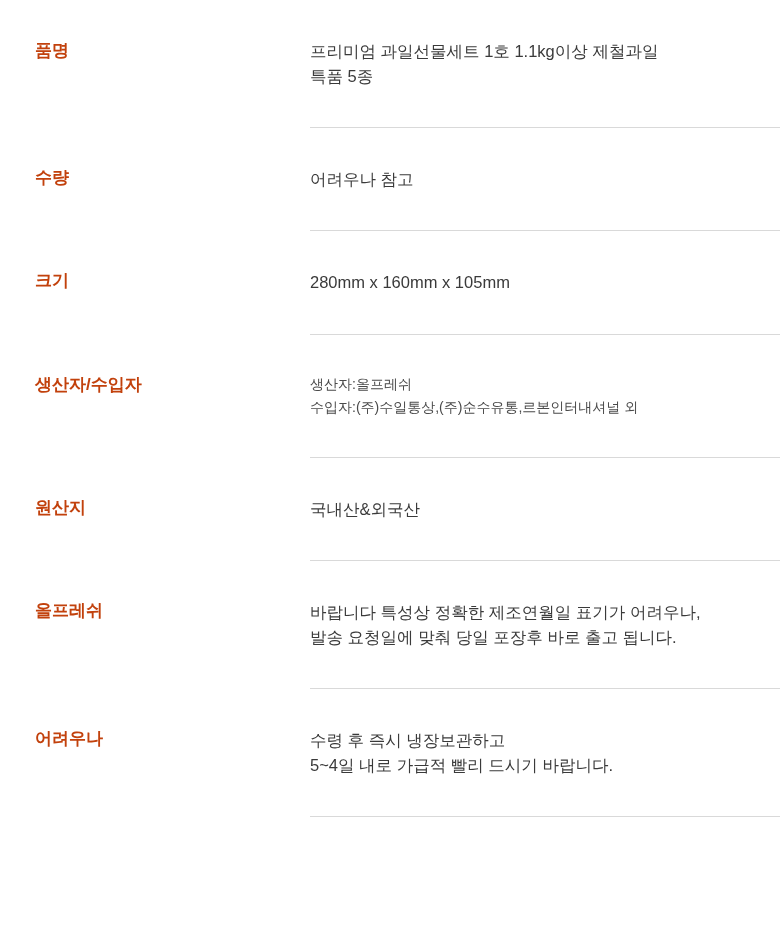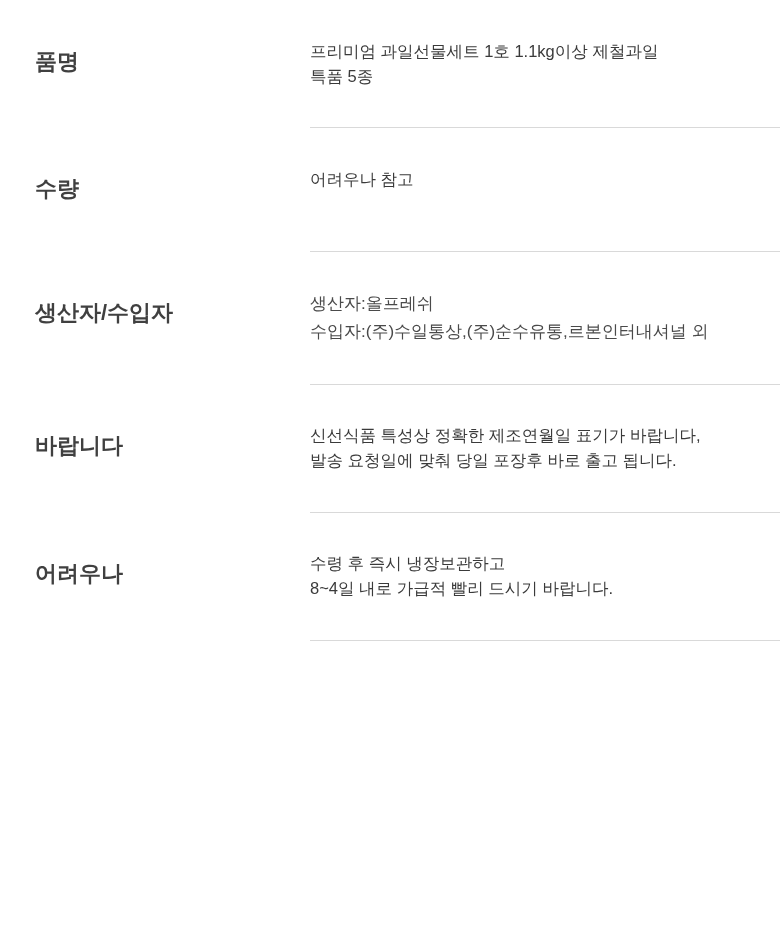--- a/index.html
+++ b/index.html
@@ -20,23 +20,23 @@
     table-layout: fixed;
   }
   .product-info-table col.label-col { width: 310px; }
   .product-info-table col.value-col { width: 470px; }
 
   .row-label {
     vertical-align: top;
     padding: 0 30px 0 35px;
     text-align: left;
     font-weight: bold;
-    font-size: 22px;
+    font-size: 17px;
     line-height: 1.45;
-    color: #404040;
+    color: #c2410c;
     white-space: pre-line;
   }
   .row-value {
     vertical-align: top;
     padding: 0 25px 0 0;
     font-size: 16.5px;
     line-height: 1.5;
     color: #3a3a3a;
     white-space: pre-line;
     border-top: 1px solid #d9d9d9;
@@ -45,21 +45,21 @@
   .first-row .row-value {
     border-top: none;
   }
   .cell-inner {
     padding: 14px 0 14px 0;
   }
   .label-inner {
     padding: 14px 0 14px 0;
   }
   .value-small .cell-inner {
-    font-size: 17px;
+    font-size: 14px;
     line-height: 1.6;
     color: #4a4a4a;
   }
 </style>
 </head>
 <body>
 
 <table class="product-info-table">
   <colgroup>
     <col class="label-col">
@@ -80,49 +80,65 @@
 
     <tr>
       <td class="row-label">
         <div class="label-inner">수량</div>
       </td>
       <td class="row-value">
         <div class="cell-inner">어려우나 참고</div>
       </td>
     </tr>
 
+    <tr>
+      <td class="row-label">
+        <div class="label-inner">크기</div>
+      </td>
+      <td class="row-value">
+        <div class="cell-inner">280mm x 160mm x 105mm</div>
+      </td>
+    </tr>
 
     <tr>
       <td class="row-label">
         <div class="label-inner">생산자/수입자</div>
       </td>
       <td class="row-value value-small">
         <div class="cell-inner">생산자:올프레쉬
 수입자:(주)수일통상,(주)순수유통,르본인터내셔널 외</div>
       </td>
     </tr>
 
+    <tr>
+      <td class="row-label">
+        <div class="label-inner">원산지</div>
+      </td>
+      <td class="row-value">
+        <div class="cell-inner">국내산&amp;외국산</div>
+      </td>
+    </tr>
 
     <tr>
       <td class="row-label">
-        <div class="label-inner">바랍니다</div>
+        <div class="label-inner">올프레쉬</div>
       </td>
       <td class="row-value">
-        <div class="cell-inner">신선식품 특성상 정확한 제조연월일 표기가 바랍니다,
+        <div class="cell-inner">바랍니다 특성상 정확한 제조연월일 표기가 어려우나,
 발송 요청일에  맞춰 당일 포장후 바로  출고 됩니다.</div>
       </td>
     </tr>
 
     <tr>
       <td class="row-label">
         <div class="label-inner">어려우나</div>
       </td>
       <td class="row-value">
         <div class="cell-inner">수령 후 즉시 냉장보관하고
-8~4일 내로 가급적 빨리 드시기 바랍니다.</div>
+5~4일 내로 가급적 빨리 드시기 바랍니다.</div>
       </td>
     </tr>
 
     <tr>
       <td class="row-label">
         
       </td>
       <td class="row-value">
         
       </td>

